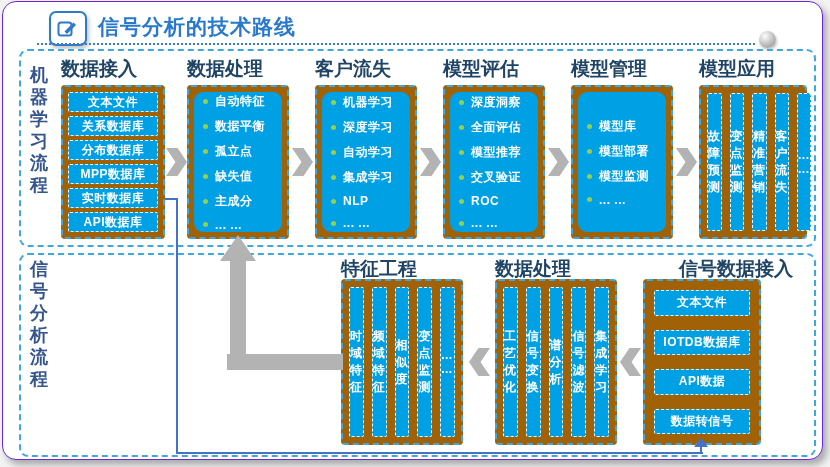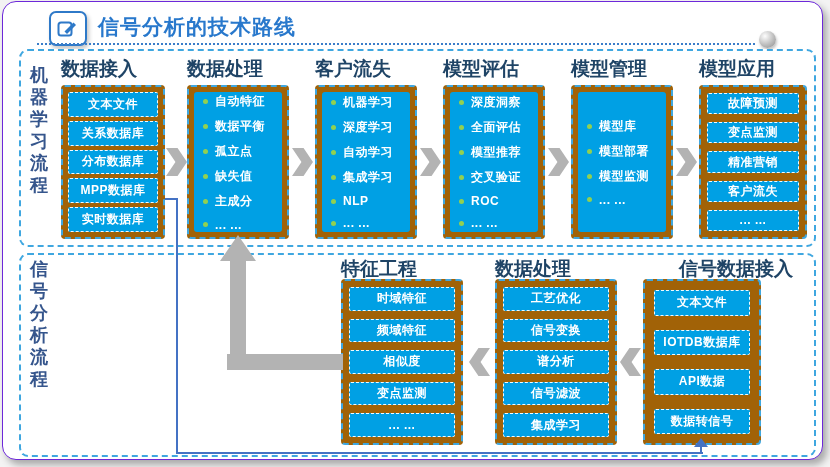--- a/index.html
+++ b/index.html
@@ -9,24 +9,24 @@
   .title{position:absolute;left:95px;top:11px;font-size:21px;font-weight:bold;color:#2878CC;letter-spacing:1px}
   .dotted-rule{position:absolute;left:34px;top:41px;width:718px;border-top:2px dotted #3A7DC9}
   .sphere{position:absolute;left:756px;top:29px;width:17px;height:17px;border-radius:50%;background:radial-gradient(circle at 35% 30%,#fdfdfd,#bcbcbc 55%,#8a8a8a);box-shadow:1px 2px 3px rgba(0,0,0,.25)}
   .section{position:absolute;left:16px;width:797px;border:2px dashed #3FA7E0;border-radius:9px;background:#fff}
   #ml-section{top:47px;height:198px}
   #sig-section{top:251px;height:204px}
   .v-label{position:absolute;left:24px;width:24px;font-size:18px;font-weight:bold;color:#35558C;word-break:break-all;line-height:22px;text-align:center}
   .col-h{position:absolute;font-size:19px;font-weight:bold;color:#1F4466;text-align:left;white-space:nowrap}
   .dashed-box{position:absolute;border:2px dashed #3FA7E0;border-radius:4px;background:#a16207}
   .boxes{display:flex;flex-direction:column;gap:4px;padding:5px}
-  .boxes2{display:flex;flex-direction:column;gap:8px;padding:6px}
+  .boxes2{display:flex;flex-direction:row;gap:8px;padding:6px}
   .boxes3{display:flex;flex-direction:column;gap:14px;padding:9px}
   .item-box{flex:1;background:#00A0E4;border:1px dashed rgba(255,255,255,.95);border-radius:2px;color:#fff;font-size:12px;font-weight:bold;display:flex;align-items:center;justify-content:center;letter-spacing:.5px}
-  .panel{position:absolute;left:5px;right:5px;top:5px;bottom:5px;background:#00A0E4;border-radius:3px;display:flex;flex-direction:column;justify-content:center;gap:8px;padding:8px 3px 8px 9px}
+  .panel{position:absolute;left:5px;right:5px;top:5px;bottom:5px;background:#00A0E4;border-radius:9px;display:flex;flex-direction:column;justify-content:center;gap:8px;padding:8px 3px 8px 9px}
   .bullet-row{display:flex;align-items:center;color:#fff;font-size:12px;font-weight:bold;letter-spacing:.5px}
   .dot{width:5px;height:5px;border-radius:50%;background:#92D050;margin-right:7px;flex:0 0 auto}
   .arrow-r{position:absolute;width:21px;height:28px;background:#B3B3B3;clip-path:polygon(0 0,55% 0,100% 50%,55% 100%,0 100%,45% 50%)}
   .arrow-l{position:absolute;width:21px;height:28px;background:#B3B3B3;clip-path:polygon(100% 0,45% 0,0 50%,45% 100%,100% 100%,55% 50%)}
   .bigbar{position:absolute;background:#B3B3B3}
   .bighead{position:absolute;background:#B3B3B3;clip-path:polygon(50% 0,100% 100%,0 100%)}
   .conn{position:absolute;background:#4472C4}
   .connhead{position:absolute;background:#4472C4;clip-path:polygon(50% 0,100% 100%,0 100%)}
 </style>
 </head>
@@ -50,20 +50,21 @@
   <div class="v-label" style="top:62px">机器学习流程</div>
   <div class="v-label" style="top:256px">信号分析流程</div>
 
   <div class="col-h" style="left:58px;top:54px;width:104px">数据接入</div>
   <div class="dashed-box boxes" style="left:58px;top:83px;width:104px;height:154px">
     <div class="item-box">文本文件</div>
     <div class="item-box">关系数据库</div>
     <div class="item-box">分布数据库</div>
     <div class="item-box">MPP数据库</div>
     <div class="item-box">实时数据库</div>
+    <div class="item-box">API数据库</div>
   </div>
 
   <div class="col-h" style="left:184px;top:54px;width:102px">数据处理</div>
   <div class="dashed-box" style="left:184px;top:83px;width:102px;height:154px">
     <div class="panel">
       <div class="bullet-row">
           <span class="dot"></span>
           <span>自动特征</span>
         </div>
       <div class="bullet-row">

